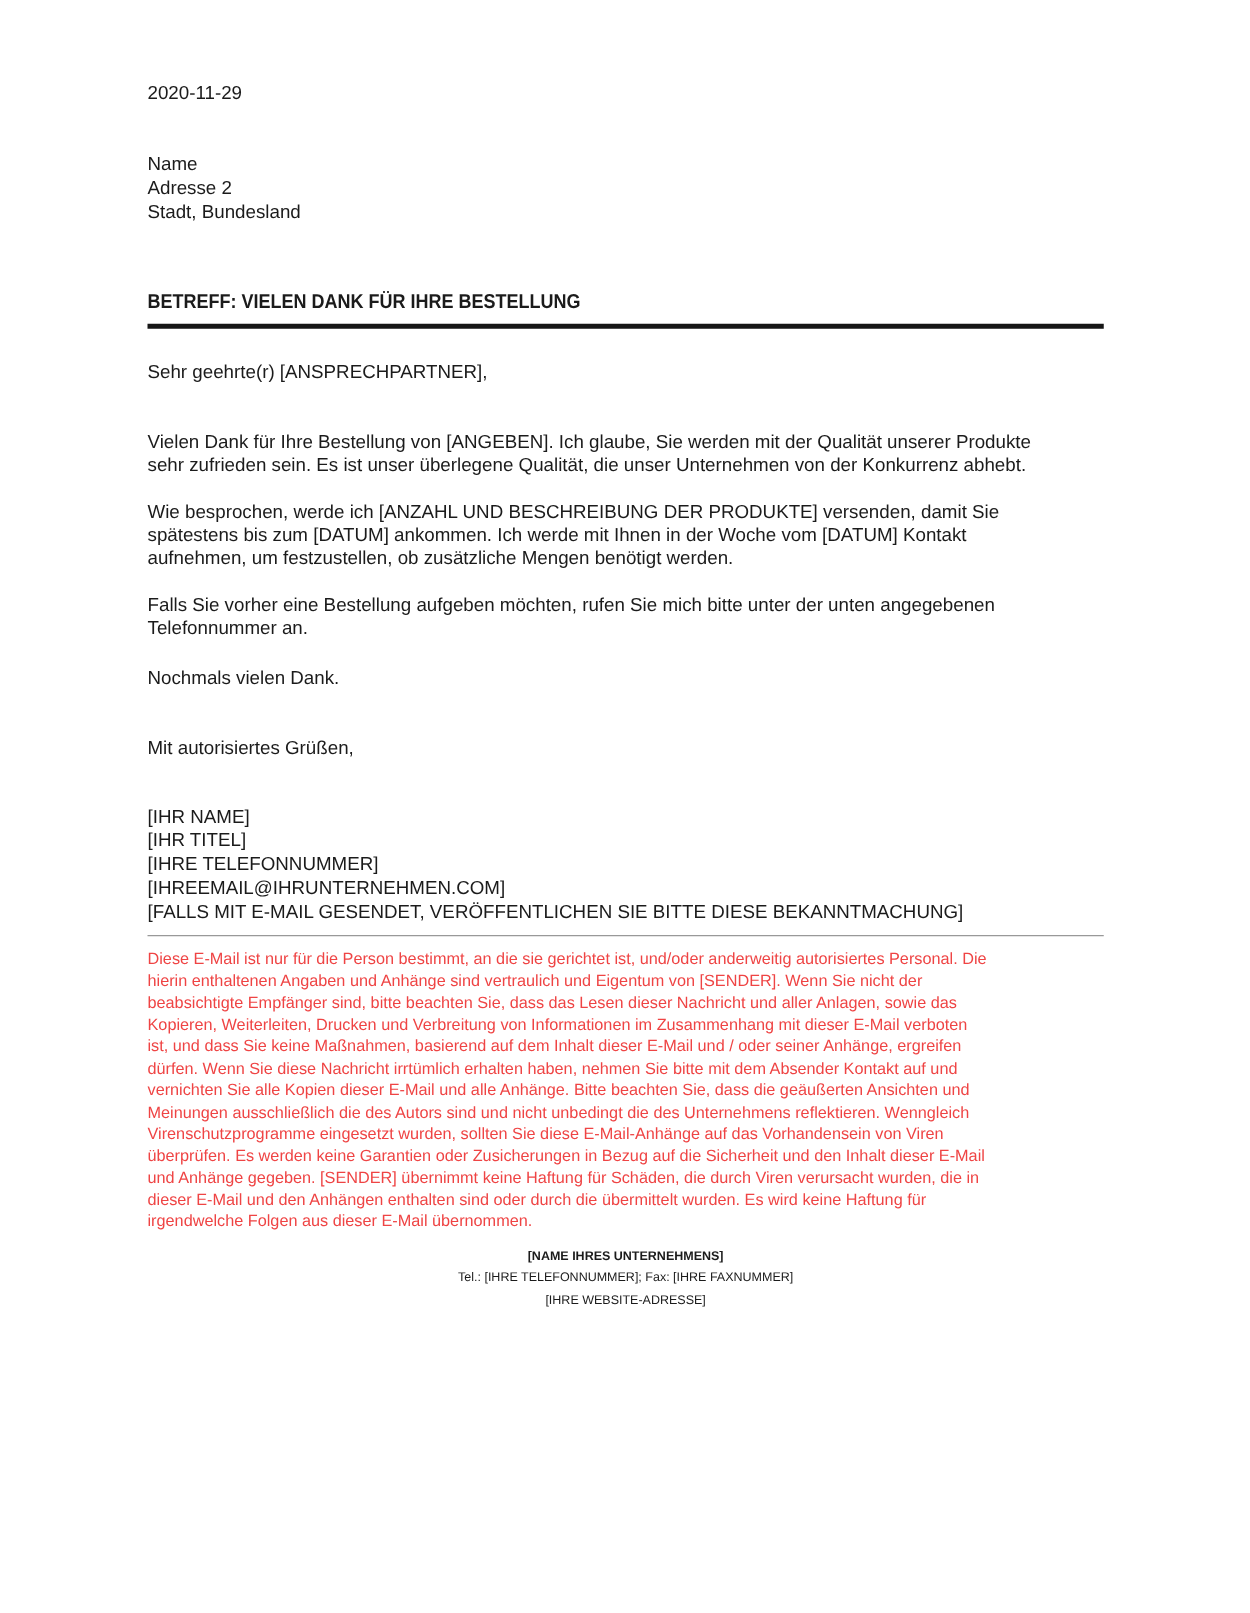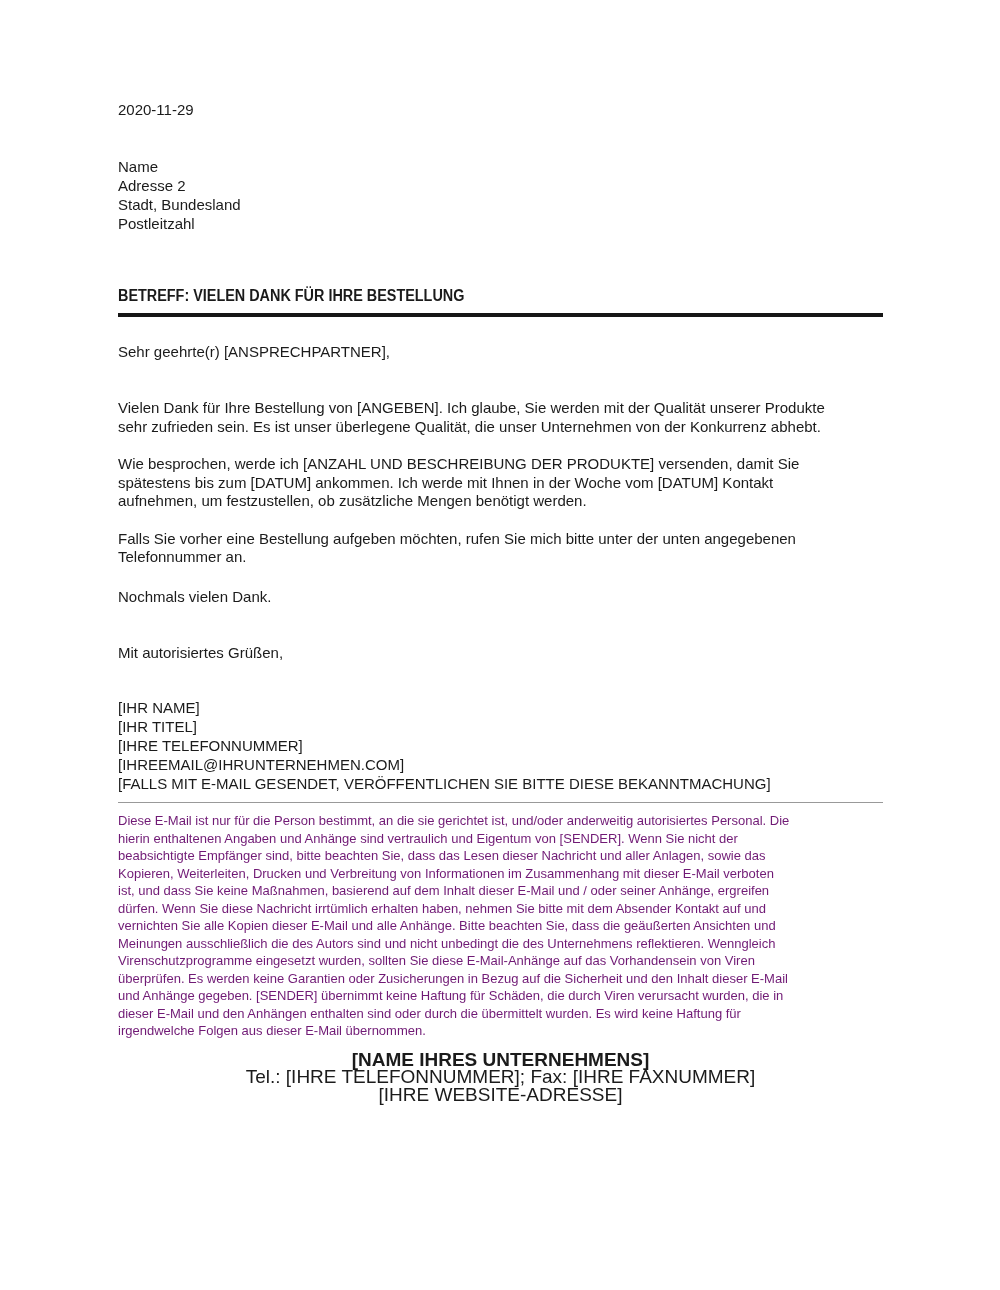--- a/index.html
+++ b/index.html
@@ -10,21 +10,21 @@
     color: #1b1b1b;
     font-family: "Liberation Sans", "DejaVu Sans", sans-serif;
     font-size: 15px;
     line-height: 19px;
     -webkit-text-size-adjust: none;
   }
   .page {
     box-sizing: border-box;
     width: 1000px;
     height: 1290px;
-    padding: 100px 117px 0 118px;
+    padding: 65px 117px 0 118px;
     overflow: hidden;
   }
   .date { font-size: 15px; }
   .recipient { margin-top: 38px; }
   .subject {
     margin-top: 52px;
     font-size: 16px;
     font-weight: bold;
     line-height: 21px;
     white-space: nowrap;
@@ -47,45 +47,44 @@
   .closing { margin-top: 37px; }
   .signature { margin-top: 36px; }
   .notice { }
   .divider {
     margin-top: 9px;
     height: 1px;
     background: #999999;
   }
   .disclaimer {
     margin-top: 9px;
-    color: #701a75;
+    color: #ef4444;
     font-size: 13px;
     line-height: 17.5px;
   }
   .disclaimer .dline { white-space: nowrap; }
   .footer {
     margin-top: 11px;
     text-align: center;
-    font-size: 19px;
+    font-size: 10px;
     line-height: 17.5px;
   }
   .footer .company { font-weight: bold; }
 </style>
 </head>
 <body>
 
 <div class="page">
 
   <div class="date">2020-11-29</div>
 
   <div class="recipient">
     <div>Name</div>
     <div>Adresse 2</div>
     <div>Stadt, Bundesland</div>
-    <div>Postleitzahl</div>
   </div>
 
   <div class="subject">BETREFF: VIELEN DANK FÜR IHRE BESTELLUNG</div>
   <div class="rule"></div>
 
   <div class="salutation">Sehr geehrte(r) [ANSPRECHPARTNER],</div>
 
   <div class="para para-first">Vielen Dank für Ihre Bestellung von [ANGEBEN]. Ich glaube, Sie werden mit der Qualität unserer Produkte sehr zufrieden sein. Es ist unser überlegene Qualität, die unser Unternehmen von der Konkurrenz abhebt.</div>
   <div class="para">Wie besprochen, werde ich [ANZAHL UND BESCHREIBUNG DER PRODUKTE] versenden, damit Sie spätestens bis zum [DATUM] ankommen. Ich werde mit Ihnen in der Woche vom [DATUM] Kontakt aufnehmen, um festzustellen, ob zusätzliche Mengen benötigt werden.</div>
   <div class="para">Falls Sie vorher eine Bestellung aufgeben möchten, rufen Sie mich bitte unter der unten angegebenen Telefonnummer an.</div>

